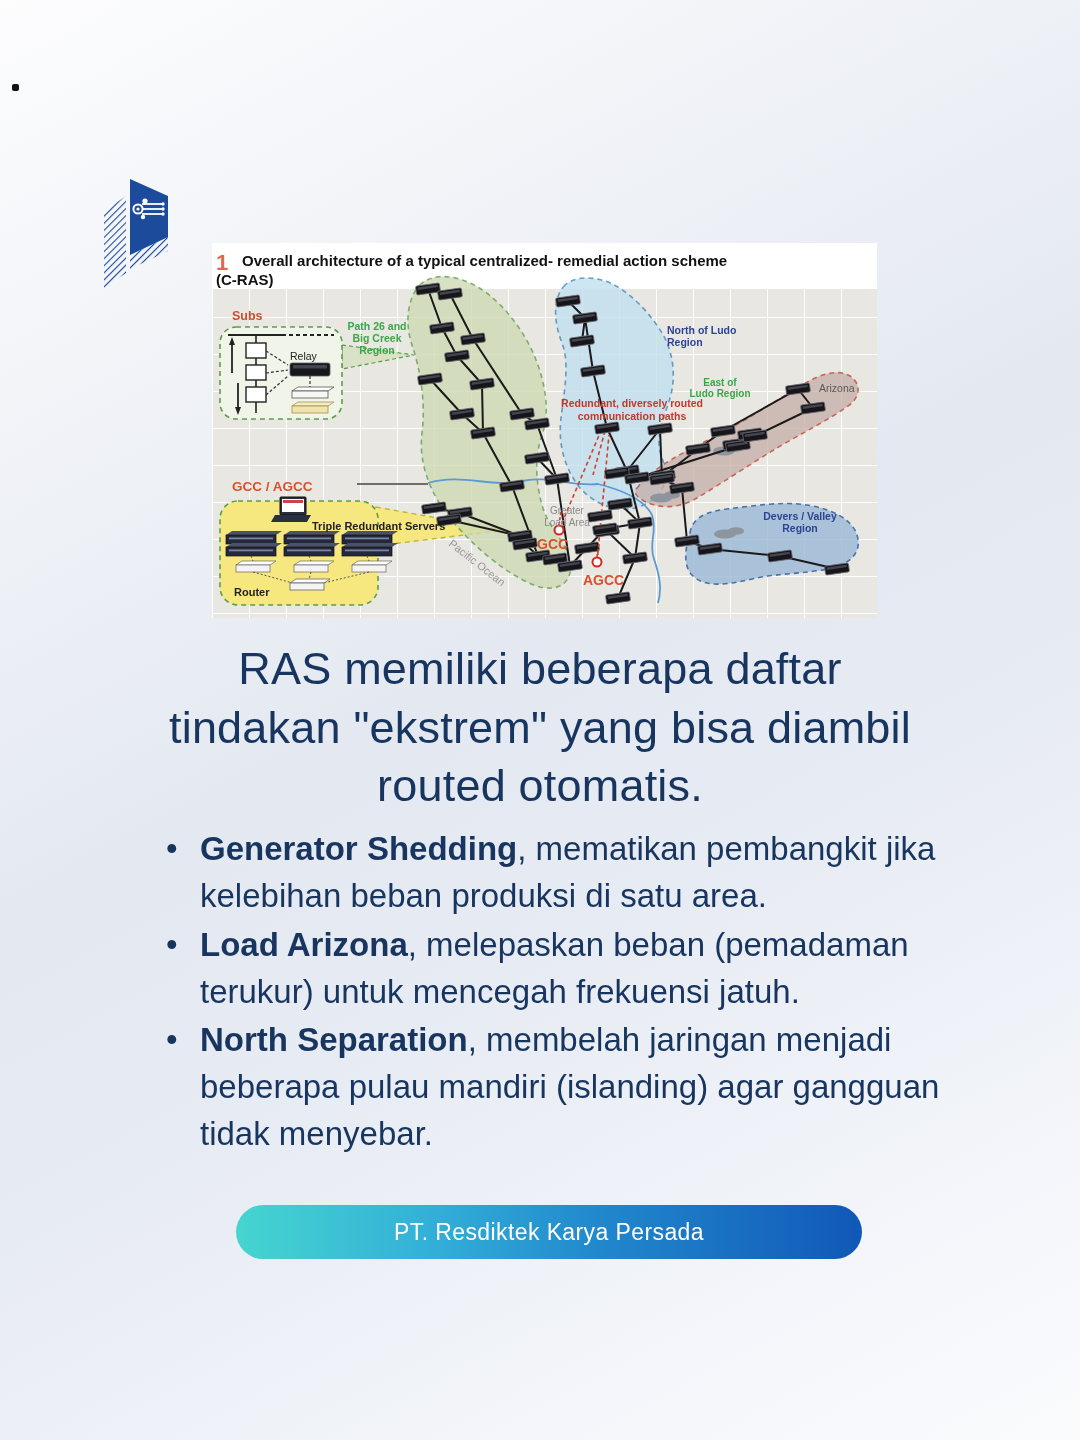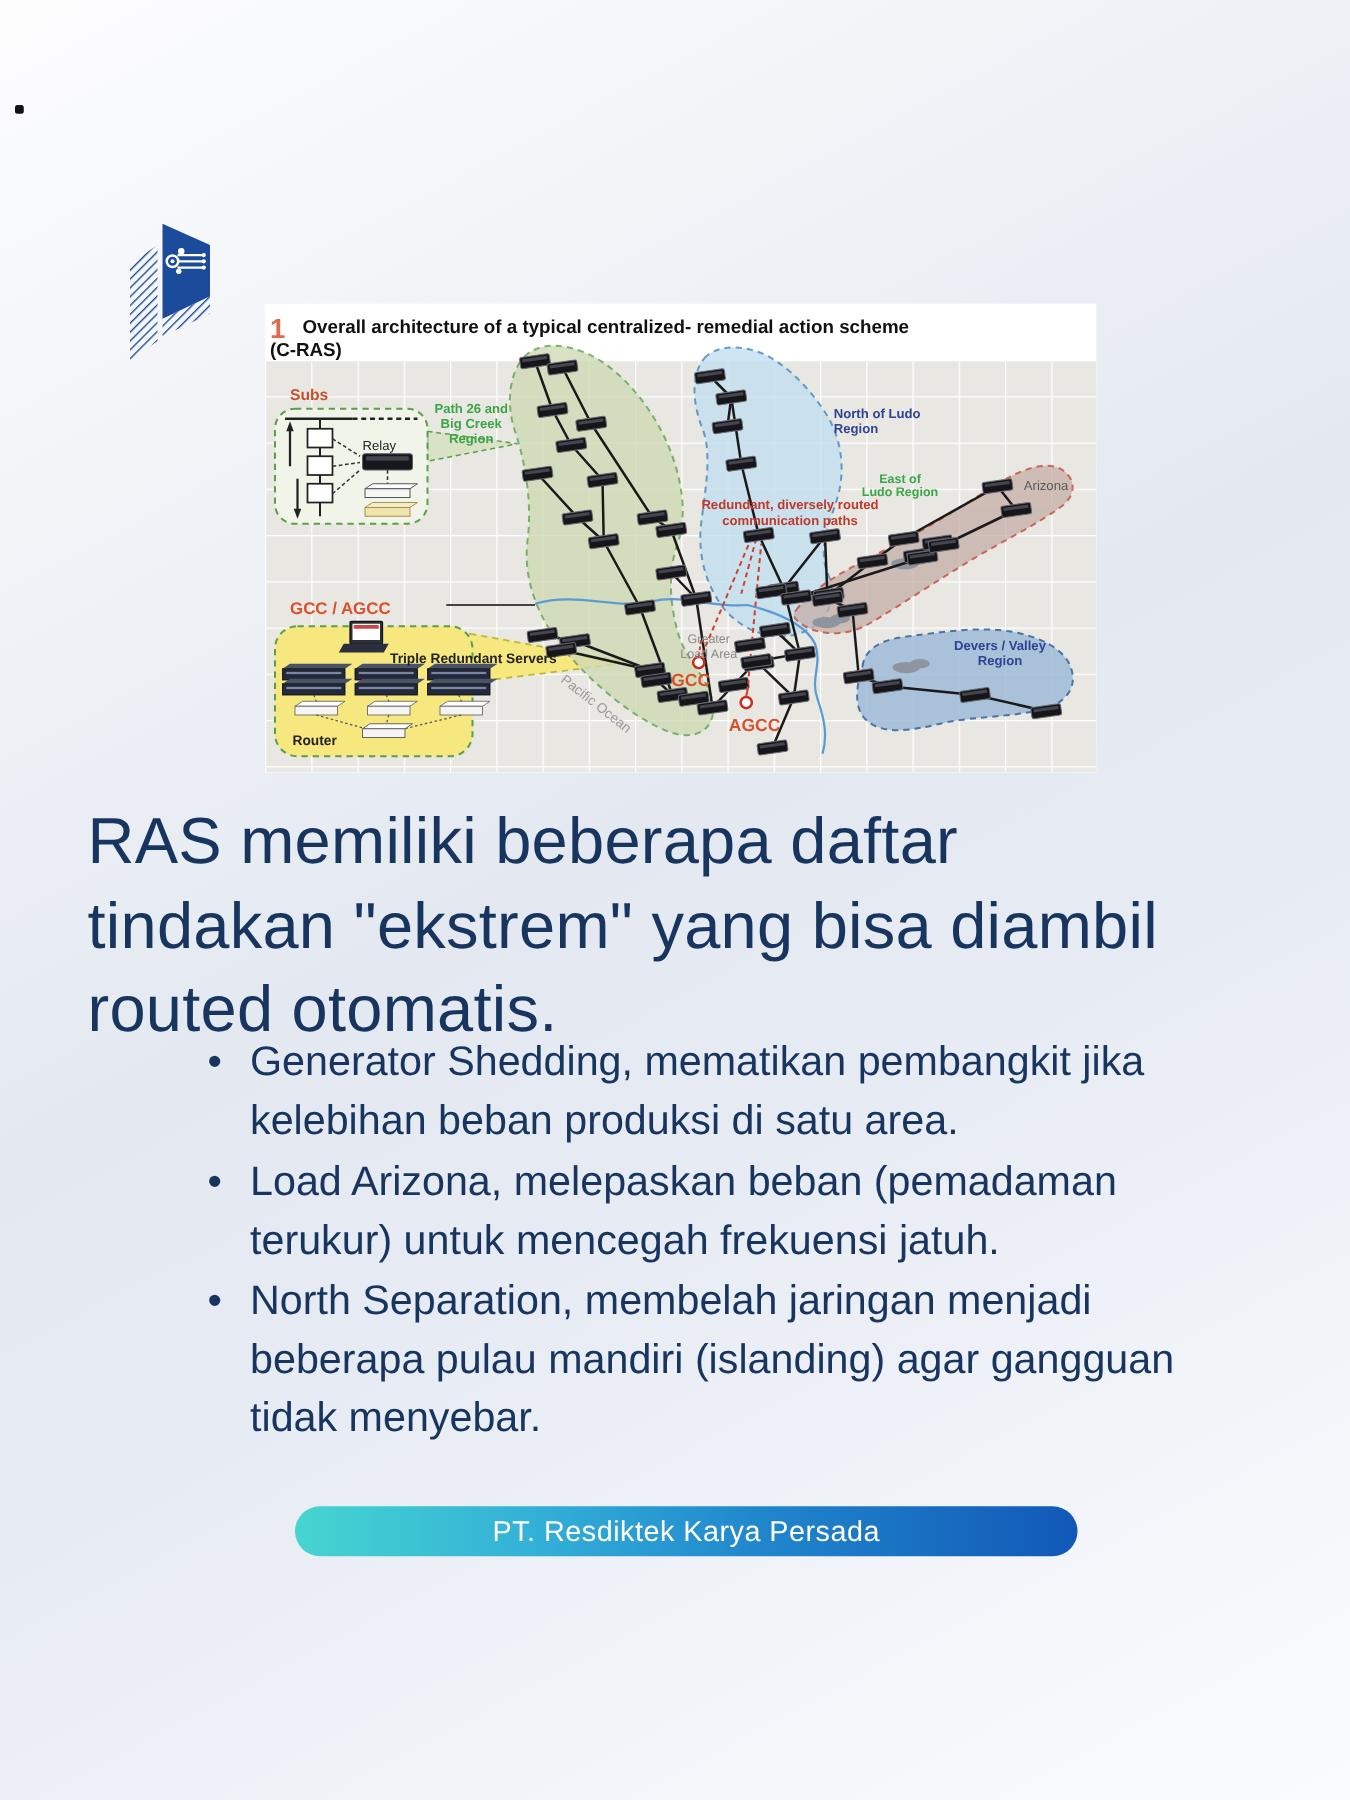--- a/index.html
+++ b/index.html
@@ -6,30 +6,30 @@
   .page{
     position:relative;width:1080px;height:1440px;overflow:hidden;
     font-family:"Liberation Sans",sans-serif;
     background:linear-gradient(152deg,#fdfdfe 0%,#f2f4f8 20%,#e4e9f1 46%,#e7ebf3 62%,#f5f7fb 88%,#fafbfd 100%);
   }
   .corner-dot{position:absolute;left:12px;top:84px;width:7px;height:7px;background:#121212;border-radius:2px;}
   .logo{position:absolute;left:99px;top:171px;width:94px;height:120px;}
   .figure{position:absolute;left:212px;top:243px;width:665px;height:375px;background:#ffffff;}
   .figure svg{display:block;}
   .heading{
-    position:absolute;left:70px;right:70px;top:640px;text-align:left;
-    color:#17355f;font-size:52px;line-height:1.3;font-weight:500;letter-spacing:.2px;
+    position:absolute;left:70px;right:70px;top:640px;text-align:center;
+    color:#17355f;font-size:45px;line-height:1.3;font-weight:500;letter-spacing:.2px;
   }
   .bullets{position:absolute;left:166px;top:826px;width:828px;color:#17355f;font-size:33px;line-height:1.42;}
   .bullets ul{list-style:none;margin:0;padding:0;}
   .bullets li{display:flex;margin:0 0 2px 0;}
   .bullets .marker{width:34px;flex:0 0 34px;text-align:left;}
-  .bullets .term{font-weight:normal;}
+  .bullets .term{font-weight:bold;}
   .pill{
-    position:absolute;left:236px;top:1205px;width:626px;height:40px;border-radius:27px;
+    position:absolute;left:236px;top:1205px;width:626px;height:54px;border-radius:27px;
     background:linear-gradient(90deg,#46d5cf 0%,#33b1d8 30%,#2188cd 58%,#1158b7 100%);
     color:#ffffff;font-size:23px;display:flex;align-items:center;justify-content:center;
     letter-spacing:.4px;
   }
 </style>
 </head>
 <body>
 
 <div class="page">
 

